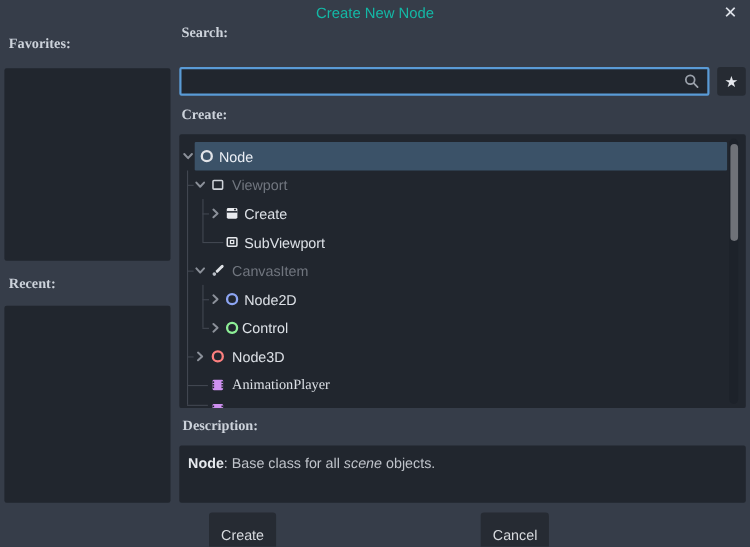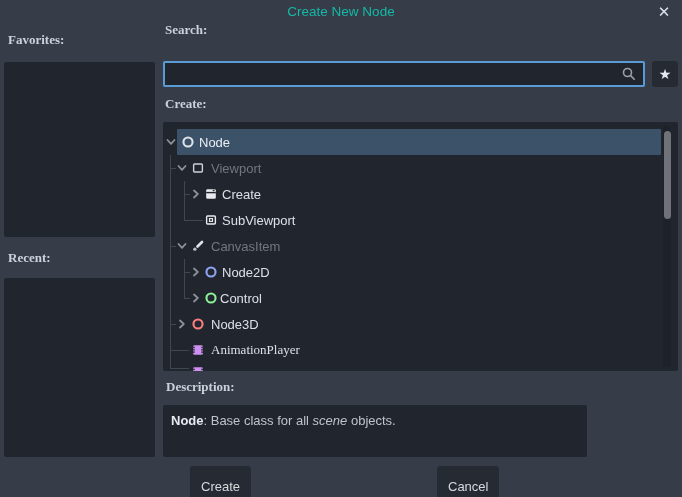--- a/index.html
+++ b/index.html
@@ -38,21 +38,21 @@
   .tree-row.normal .lbl{color:#dce0e6;}
   .tree-row.disabled .lbl{color:#71767f;}
   .tree-row.selected .lbl{color:#eaeef4;}
   .expander{width:12px;height:12px;display:inline-flex;align-items:center;justify-content:center;flex:0 0 12px;}
   .tree-icon{width:14px;height:14px;flex:0 0 14px;}
 
   .guide{position:absolute;background:#414650;}
   .scroll-track{position:absolute;left:500px;top:4px;width:8px;height:241px;background:#1d222a;border-radius:4px;}
   .scroll-thumb{position:absolute;left:501px;top:9px;width:7px;height:88px;background:#6f7278;border-radius:3.5px;}
 
-  .desc-panel{position:absolute;left:163px;top:405px;width:424px;height:52px;background:#21262e;
+  .desc-panel{position:absolute;left:163px;top:405px;width:515px;height:52px;background:#21262e;
     border-radius:2px;padding:7px 8px;font-size:13px;color:#bfc3ca;line-height:17px;}
   .desc-panel .b{font-weight:bold;color:#e6e9ee;}
   .desc-panel .i{font-style:italic;}
 
   .dlg-btn{position:absolute;top:466px;height:40px;background:#262b33;border:none;border-radius:3px;
     color:#d7dade;font-size:13px;padding:0 11px;cursor:pointer;}
   .btn-create{left:190px;}
   .btn-cancel{left:437px;}
 </style>
 </head>

